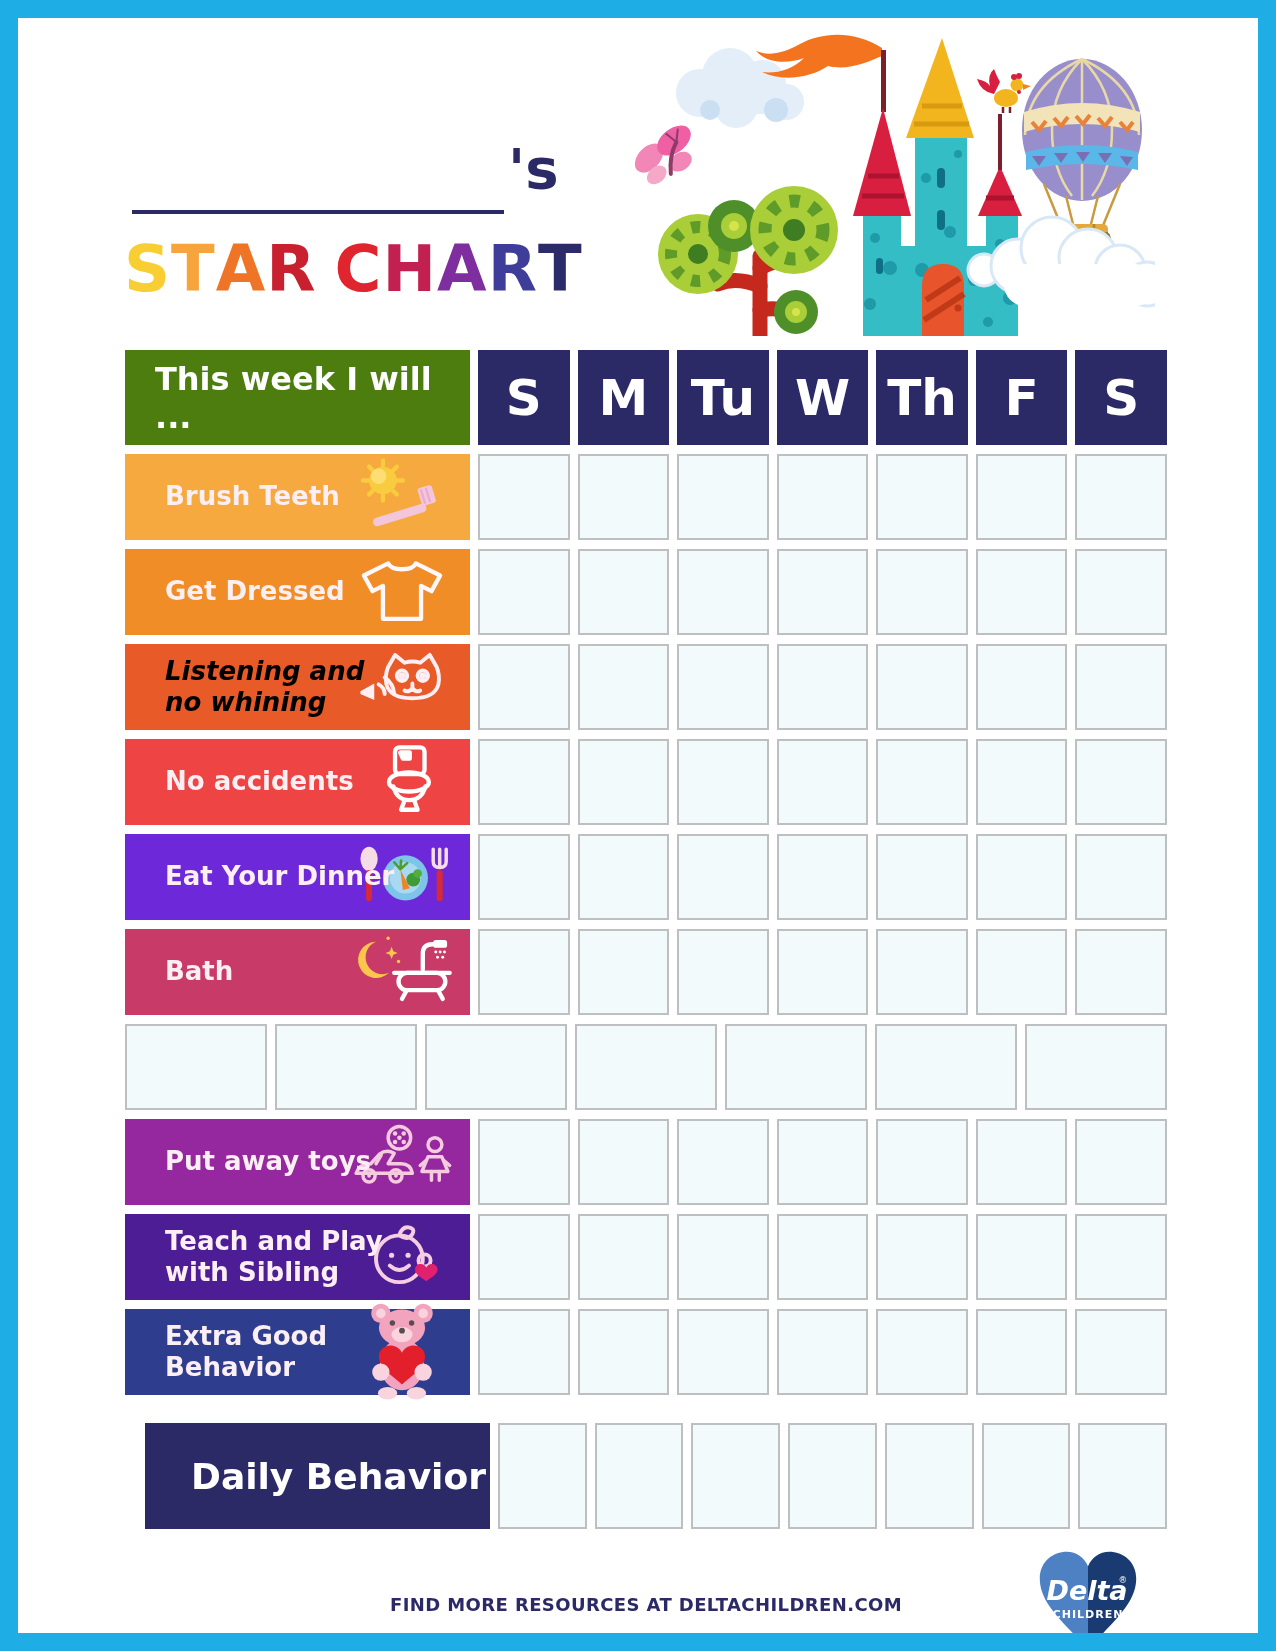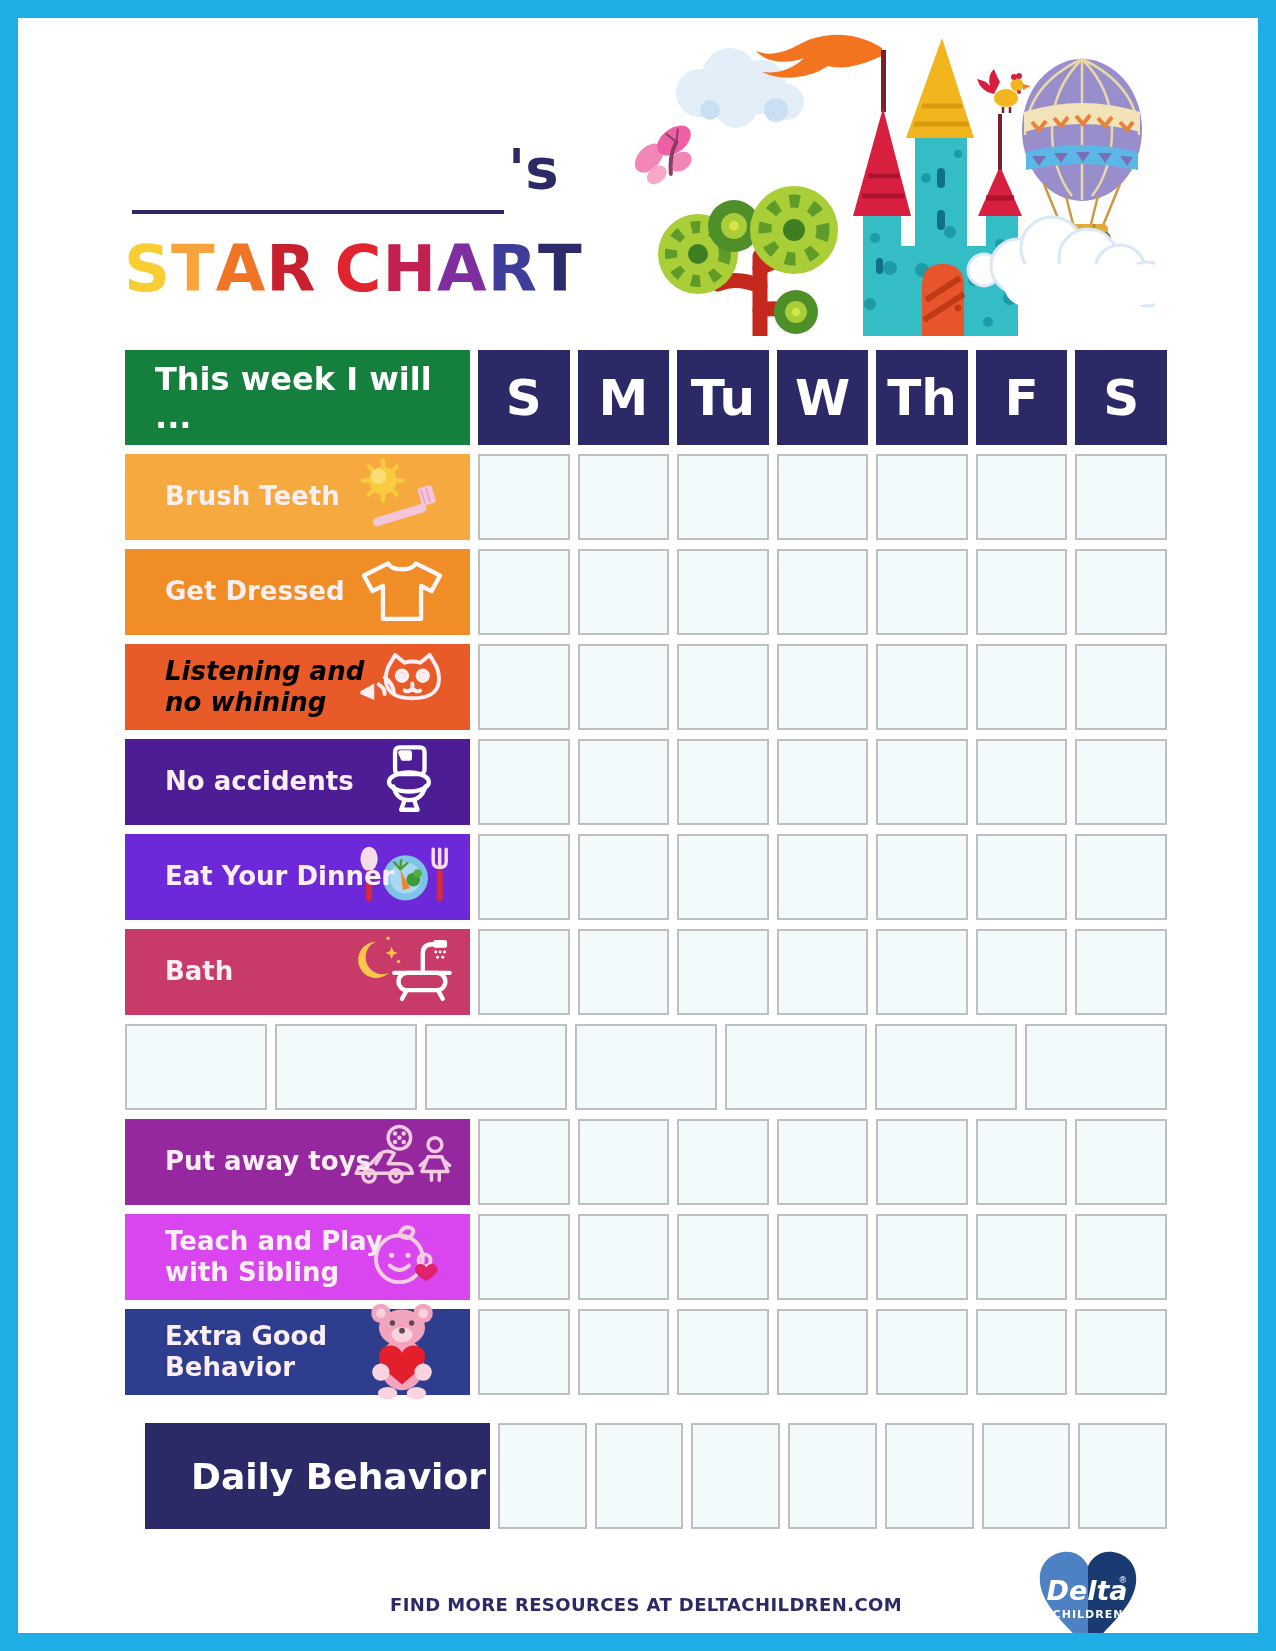--- a/index.html
+++ b/index.html
@@ -206,21 +206,21 @@
           <circle cx="482" cy="230" r="31"></circle>
       <circle cx="518" cy="240" r="29"></circle>
           <circle cx="550" cy="252" r="25"></circle>
       <circle cx="577" cy="266" r="22"></circle>
       <rect x="434" y="246" width="152" height="42" rx="21" stroke="none"></rect>
     </g>
   </svg>
 
   <div class="chart" data-name="star-chart-table">
     <div class="hdr-row" data-name="week-header-row">
-      <div class="hdr-label" data-name="week-header-label" style="background: #15803d;">This week I will ...</div>
+      <div class="hdr-label" data-name="week-header-label" style="background: #4d7c0f;">This week I will ...</div>
 
     <div class="day-box" data-name="day-header-s-0" style="background: rgb(43, 42, 103);">S</div>
           <div class="day-box" data-name="day-header-m-1" style="background: rgb(43, 42, 103);">M</div>
           <div class="day-box" data-name="day-header-tu-2" style="background: rgb(43, 42, 103);">Tu</div>
           <div class="day-box" data-name="day-header-w-3" style="background: rgb(43, 42, 103);">W</div>
           <div class="day-box" data-name="day-header-th-4" style="background: rgb(43, 42, 103);">Th</div>
           <div class="day-box" data-name="day-header-f-5" style="background: rgb(43, 42, 103);">F</div>
           <div class="day-box" data-name="day-header-s-6" style="background: rgb(43, 42, 103);">S</div>
         </div>
     <div id="rows">
@@ -288,21 +288,21 @@
             </div>
             <div class="cell" data-name="star-cell-row3-s0" style="background: rgb(243, 250, 252); border-color: rgb(189, 191, 193);"></div>
             <div class="cell" data-name="star-cell-row3-m1" style="background: rgb(243, 250, 252); border-color: rgb(189, 191, 193);"></div>
             <div class="cell" data-name="star-cell-row3-tu2" style="background: rgb(243, 250, 252); border-color: rgb(189, 191, 193);"></div>
             <div class="cell" data-name="star-cell-row3-w3" style="background: rgb(243, 250, 252); border-color: rgb(189, 191, 193);"></div>
             <div class="cell" data-name="star-cell-row3-th4" style="background: rgb(243, 250, 252); border-color: rgb(189, 191, 193);"></div>
             <div class="cell" data-name="star-cell-row3-f5" style="background: rgb(243, 250, 252); border-color: rgb(189, 191, 193);"></div>
             <div class="cell" data-name="star-cell-row3-s6" style="background: rgb(243, 250, 252); border-color: rgb(189, 191, 193);"></div>
           </div>
           <div class="chart-row" data-name="task-row">
-            <div class="row-label-box" data-name="task-label-box" style="background: #4c1d95;">
+            <div class="row-label-box" data-name="task-label-box" style="background: #ef4444;">
               <span class="row-label" data-name="task-label-text" style="color: rgb(251, 239, 244);">No accidents</span>
               <span class="row-icon" data-name="toilet-icon">
                 <svg viewBox="0 0 120 90">
     <g fill="none" stroke="#FFFFFF" stroke-width="5" stroke-linejoin="round" stroke-linecap="round">
       <rect x="52" y="5" width="34" height="31" rx="5"></rect>
       <path d="M58 11 h11 v7 h-8 z" fill="#FFFFFF"></path>
       <ellipse cx="68" cy="45" rx="23" ry="11"></ellipse>
       <path d="M50 50 q4 16 18 16 q15 0 19 -16"></path>
       <path d="M63 66 l-4 11 h19 l-4 -11"></path>
     </g>
@@ -418,21 +418,21 @@
             </div>
             <div class="cell" data-name="star-cell-row8-s0" style="background: rgb(243, 250, 252); border-color: rgb(189, 191, 193);"></div>
             <div class="cell" data-name="star-cell-row8-m1" style="background: rgb(243, 250, 252); border-color: rgb(189, 191, 193);"></div>
             <div class="cell" data-name="star-cell-row8-tu2" style="background: rgb(243, 250, 252); border-color: rgb(189, 191, 193);"></div>
             <div class="cell" data-name="star-cell-row8-w3" style="background: rgb(243, 250, 252); border-color: rgb(189, 191, 193);"></div>
             <div class="cell" data-name="star-cell-row8-th4" style="background: rgb(243, 250, 252); border-color: rgb(189, 191, 193);"></div>
             <div class="cell" data-name="star-cell-row8-f5" style="background: rgb(243, 250, 252); border-color: rgb(189, 191, 193);"></div>
             <div class="cell" data-name="star-cell-row8-s6" style="background: rgb(243, 250, 252); border-color: rgb(189, 191, 193);"></div>
           </div>
           <div class="chart-row" data-name="task-row">
-            <div class="row-label-box" data-name="task-label-box" style="background: #d946ef;">
+            <div class="row-label-box" data-name="task-label-box" style="background: #4c1d95;">
               <span class="row-label" data-name="task-label-text" style="color: rgb(251, 239, 244);">Teach and Play
 with Sibling</span>
               <span class="row-icon" data-name="baby-sibling-icon">
                 <svg viewBox="0 0 120 90">
     <g fill="none" stroke="#F6CEE2" stroke-width="4.5" stroke-linecap="round">
       <circle cx="57" cy="47" r="27"></circle>
       <path d="M57 20 q3 -11 12 -9 q7 2 2 9 q-5 6 -14 0"></path>
       <circle cx="86" cy="49" r="7"></circle>
       <path d="M46 55 q11 10 22 0"></path>
     </g>

